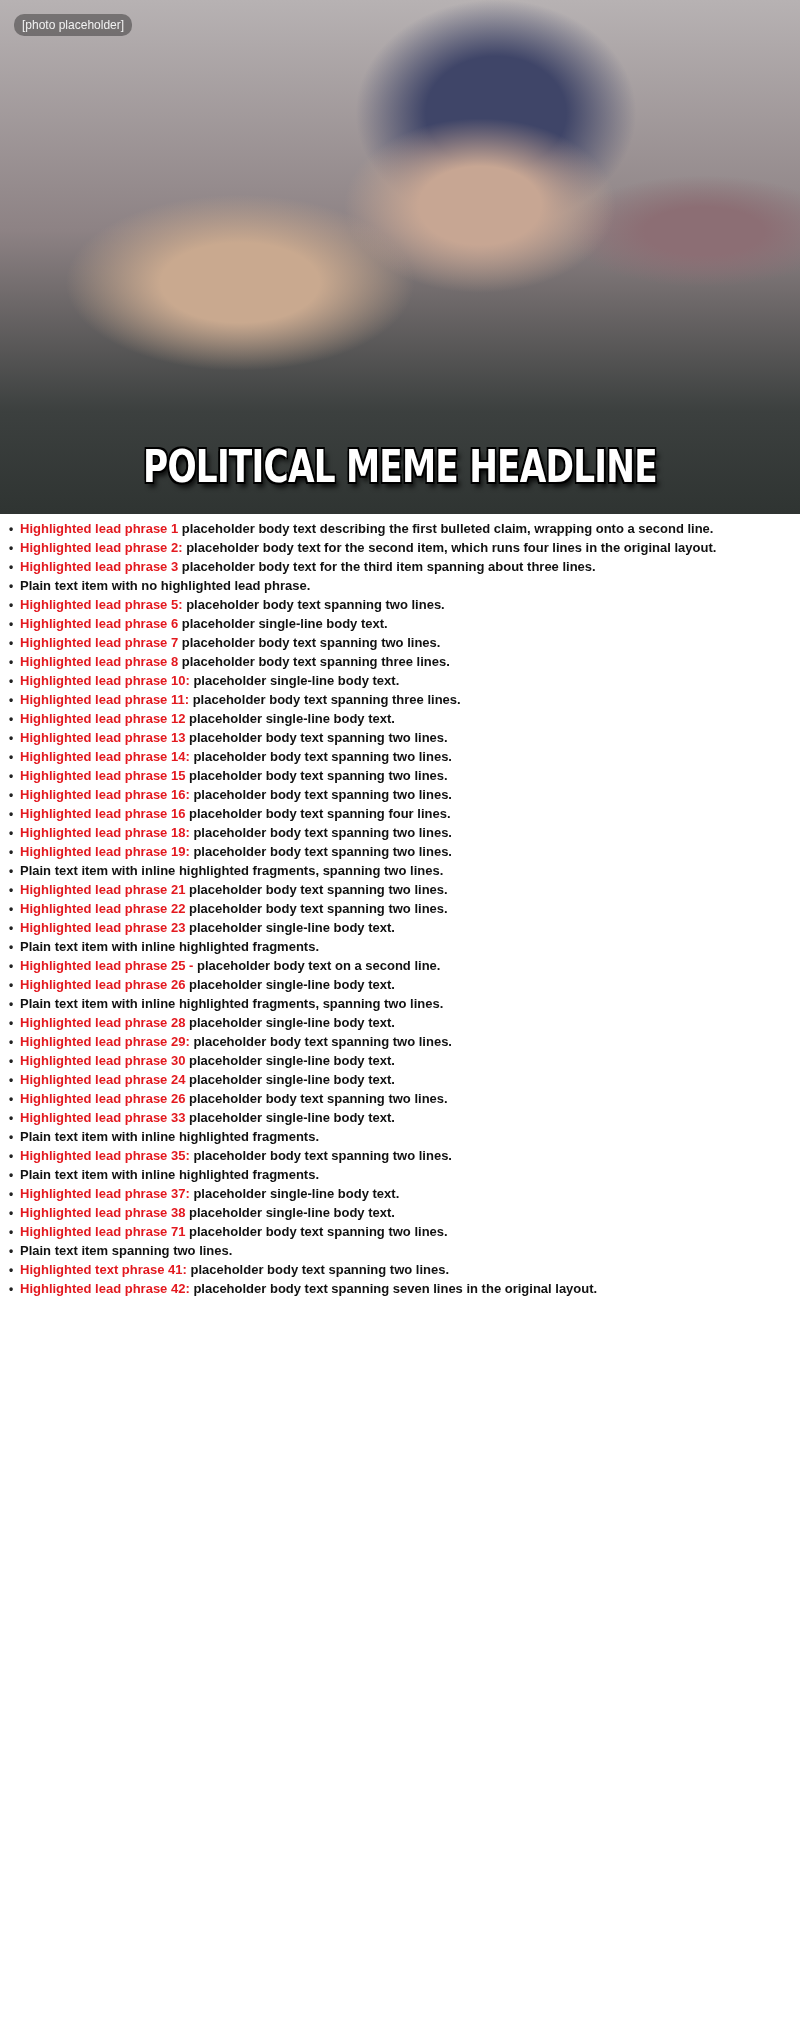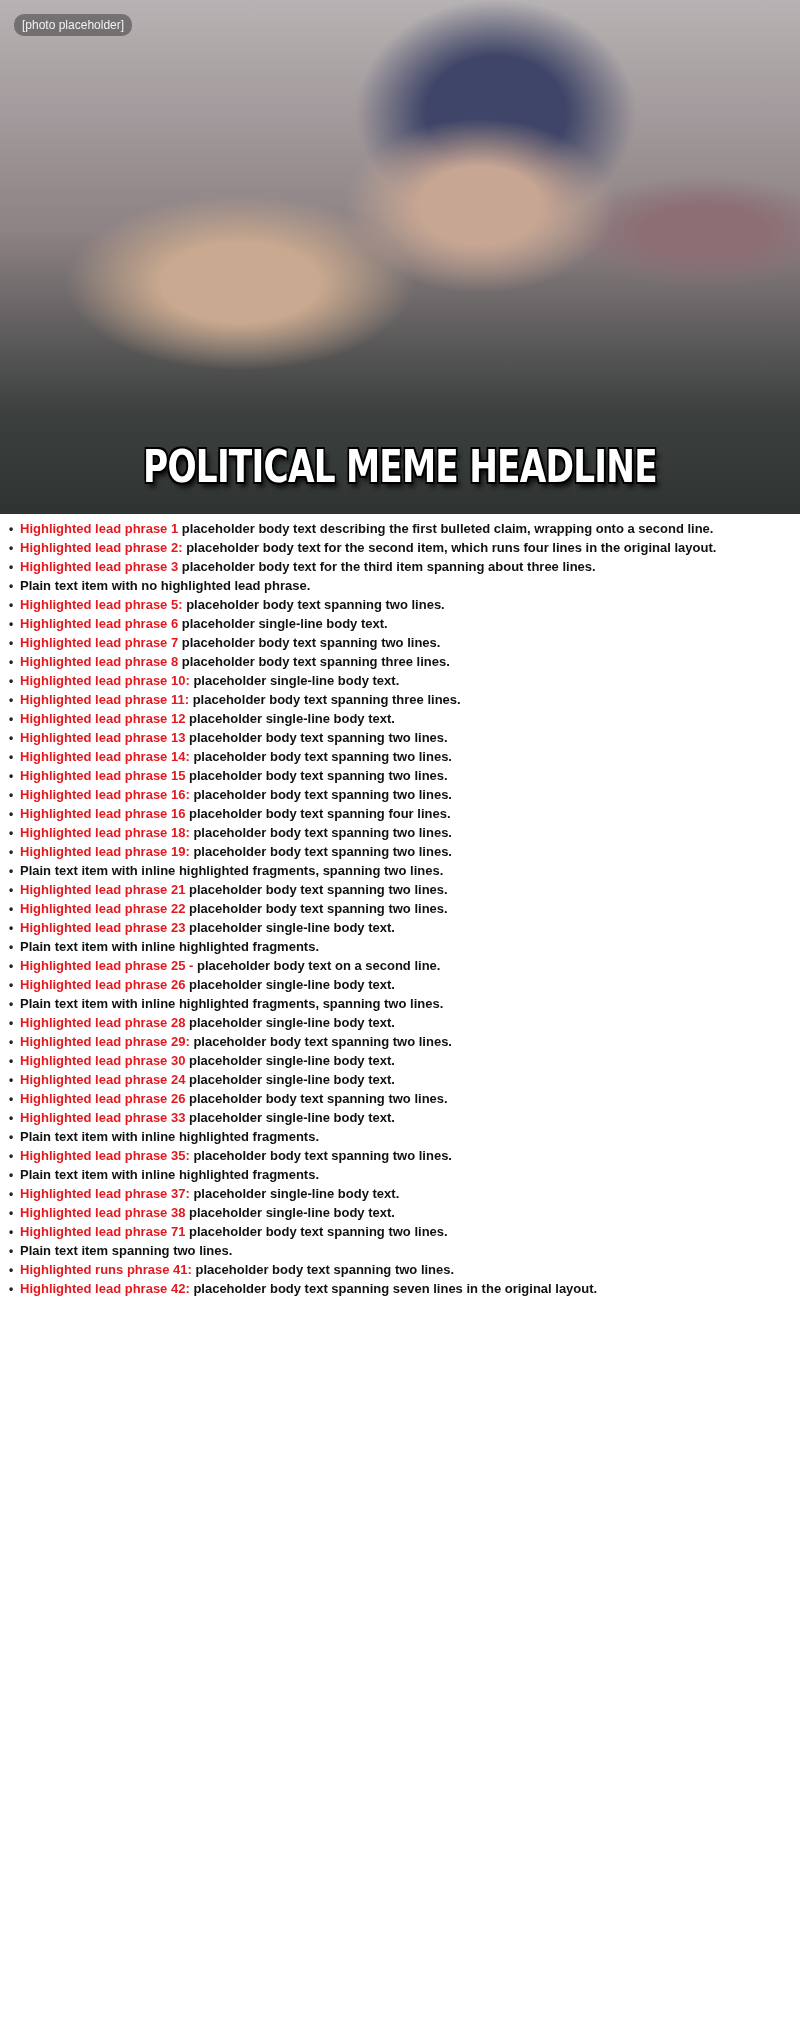--- a/index.html
+++ b/index.html
@@ -88,15 +88,15 @@
     <div class="item"><span class="hl">Highlighted lead phrase 24</span><span> placeholder single-line body text.</span></div>
     <div class="item"><span class="hl">Highlighted lead phrase 26</span><span> placeholder body text spanning two lines.</span></div>
     <div class="item"><span class="hl">Highlighted lead phrase 33</span><span> placeholder single-line body text.</span></div>
     <div class="item"><span class="hl"></span><span>Plain text item with inline highlighted fragments.</span></div>
     <div class="item"><span class="hl">Highlighted lead phrase 35:</span><span> placeholder body text spanning two lines.</span></div>
     <div class="item"><span class="hl"></span><span>Plain text item with inline highlighted fragments.</span></div>
     <div class="item"><span class="hl">Highlighted lead phrase 37:</span><span> placeholder single-line body text.</span></div>
     <div class="item"><span class="hl">Highlighted lead phrase 38</span><span> placeholder single-line body text.</span></div>
     <div class="item"><span class="hl">Highlighted lead phrase 71</span><span> placeholder body text spanning two lines.</span></div>
     <div class="item"><span class="hl"></span><span>Plain text item spanning two lines.</span></div>
-    <div class="item"><span class="hl">Highlighted runs phrase 41:</span><span> placeholder body text spanning two lines.</span></div>
+    <div class="item"><span class="hl">Highlighted text phrase 41:</span><span> placeholder body text spanning two lines.</span></div>
     <div class="item"><span class="hl">Highlighted lead phrase 42:</span><span> placeholder body text spanning seven lines in the original layout.</span></div>
   </div>
 
 </body></html>

